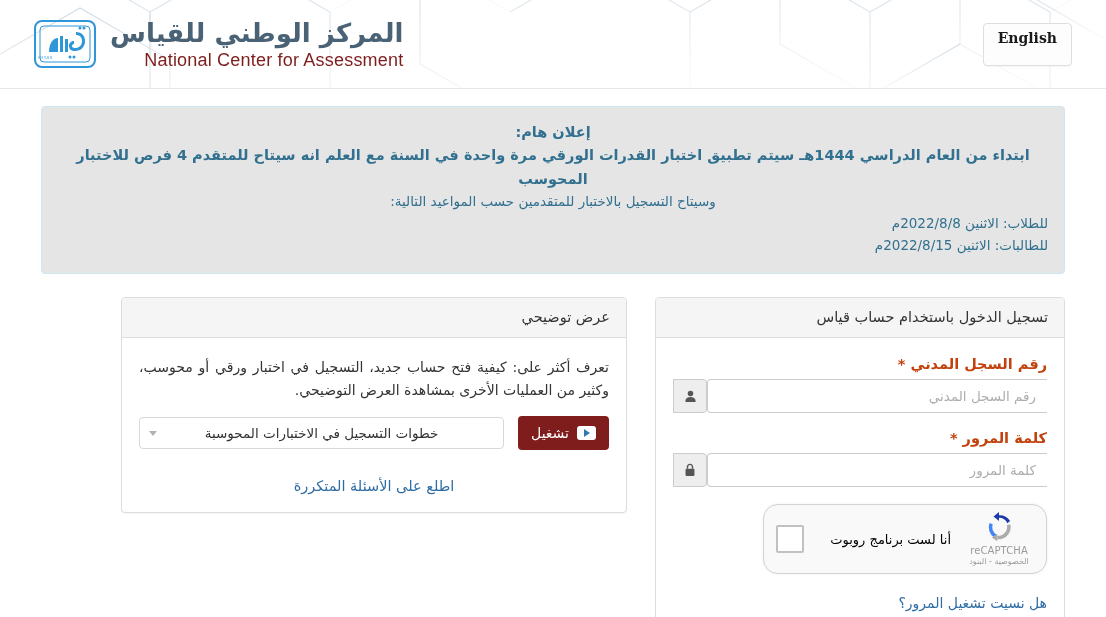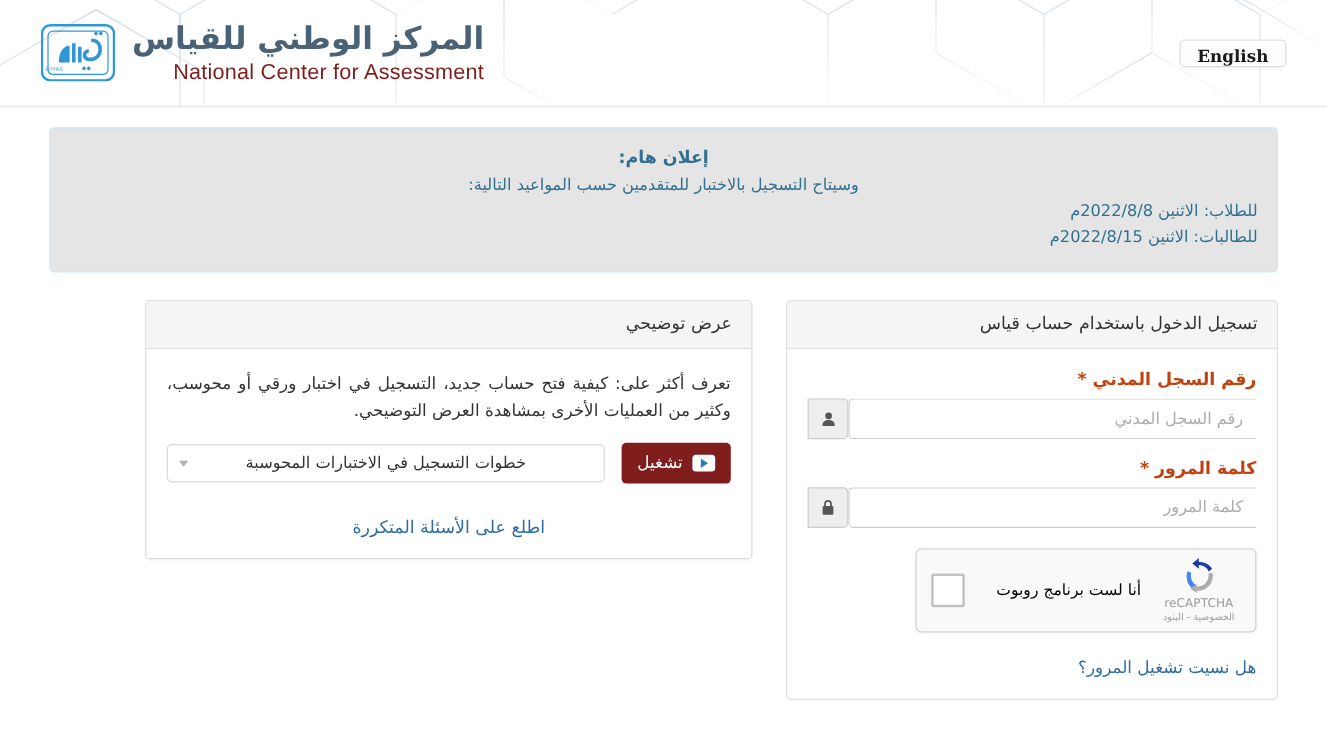--- a/index.html
+++ b/index.html
@@ -30,21 +30,21 @@
     display: flex;
     align-items: center;
     justify-content: space-between;
     padding: 0 34px;
     z-index: 2;
   }
   .lang-btn {
     background: #fdfdfd;
     border: 1px solid #dedede;
     border-radius: 4px;
-    padding: 7px 14px 0;
+    padding: 7px 14px 20px;
     font-family: "DejaVu Serif", "Liberation Serif", serif;
     font-weight: bold;
     font-size: 14px;
     color: #1a1a1a;
     line-height: 1;
     cursor: pointer;
     box-shadow: 0 1px 1px rgba(0,0,0,0.03);
   }
   .brand { display: flex; align-items: center; gap: 14px; }
   .brand-text { text-align: right; line-height: 1; }
@@ -235,21 +235,21 @@
   }
   .input-field::placeholder { color: #adadad; }
 
   
   .recaptcha-row { display: flex; justify-content: flex-start; margin: 14px 0 0 0; }
   .recaptcha {
     width: 284px;
     height: 70px;
     background: #f9f9f9;
     border: 1px solid #d3d3d3;
-    border-radius: 5px;
+    border-radius: 15px;
     display: flex;
     flex-direction: row-reverse;
     align-items: center;
     box-shadow: 0 0 3px rgba(0,0,0,0.07);
     padding: 0 12px;
   }
   .rc-check {
     width: 28px; height: 28px;
     background: #ffffff;
     border: 2px solid #c1c1c1;
@@ -348,20 +348,21 @@
           <text x="19" y="39" font-family="DejaVu Sans, sans-serif" font-size="4.2" fill="#2f96d8" letter-spacing="0.5">QIYAS</text>
         </svg>
       </div>
     </div>
   </div>
 
   <div class="container">
 
     <div class="announce">
       <div class="announce-line an-title">إعلان هام:</div>
+      <div class="announce-line an-main">ابتداء من العام الدراسي 1444هـ سيتم تطبيق اختبار القدرات الورقي مرة واحدة في السنة مع العلم انه سيتاح للمتقدم 4 فرص للاختبار المحوسب</div>
       <div class="announce-line an-sub">وسيتاح التسجيل بالاختبار للمتقدمين حسب المواعيد التالية:</div>
       <div class="announce-line an-date">للطلاب: الاثنين 2022/8/8م</div>
       <div class="announce-line an-date">للطالبات: الاثنين 2022/8/15م</div>
     </div>
 
     <div class="cols">
 
       <div class="col-right">
         <div class="panel">
           <div class="panel-heading">تسجيل الدخول باستخدام حساب قياس</div>

